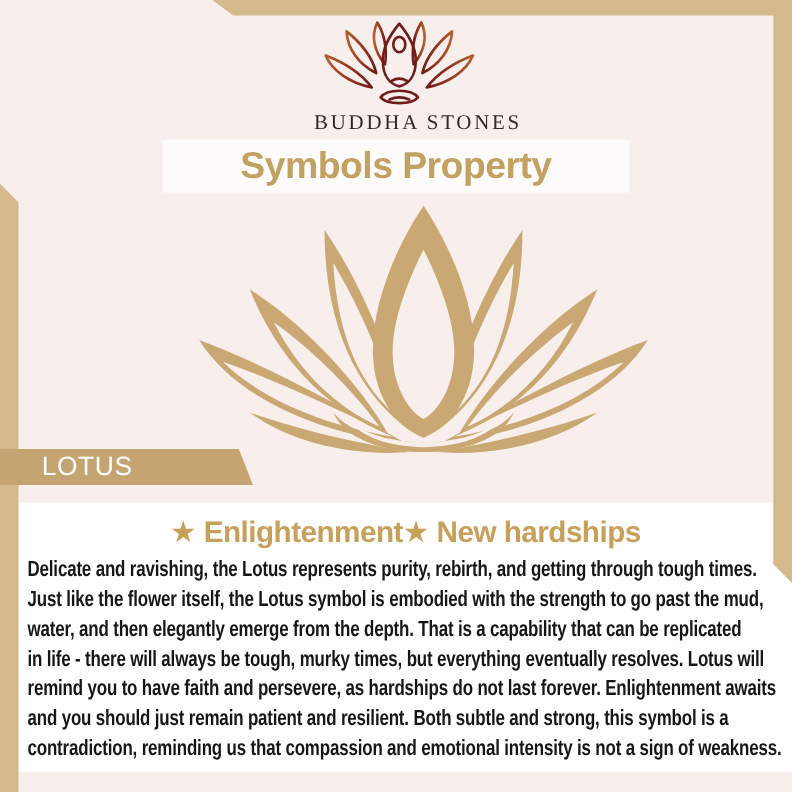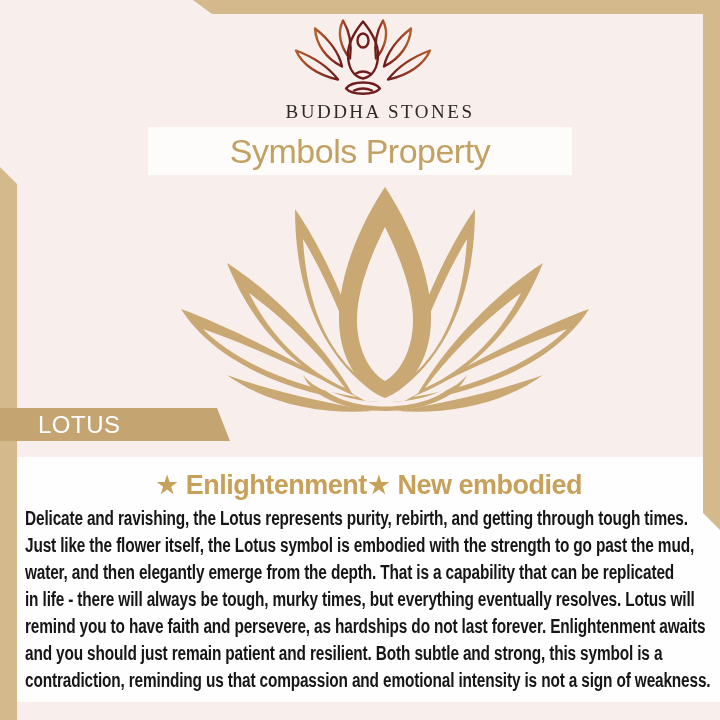--- a/index.html
+++ b/index.html
@@ -22,21 +22,21 @@
     position:absolute;left:0;top:101px;width:720px;text-align:center;z-index:2;
     font-family:"Liberation Serif","DejaVu Serif",serif;
     font-size:19px;letter-spacing:2.5px;color:#2f2a27;padding-left:20px;
   }
   
   .title-banner{
     position:absolute;left:148px;top:127px;width:424px;height:48px;z-index:2;
     background:#fdfcfa;text-align:center;
   }
   .title-banner .title{
-    line-height:48px;font-size:34px;font-weight:normal;letter-spacing:-0.5px;color:#c2a162;
+    line-height:48px;font-size:34px;font-weight:bold;letter-spacing:-0.5px;color:#c2a162;
   }
   
   .lotus-svg{position:absolute;left:175px;top:183px;width:420px;height:245px;z-index:1;}
   
   .section-banner{
     position:absolute;left:0;top:408px;width:230px;height:33px;z-index:4;
     background:#c4a572;
     clip-path:polygon(0 0,217px 0,230px 33px,0 33px);
   }
   .section-banner .label{
@@ -122,21 +122,21 @@
 
     <path fill="#c9a873" d="M128,192 C156,228 264,228 292,192 C272,240 148,240 128,192 Z"></path>
     <path fill="#f8efec" d="M142,198 C166,226 254,226 280,198 C258,232 162,232 142,198 Z"></path>
   </svg>
 
   <div class="section-banner">
     <span class="label">LOTUS SYMBOL</span>
   </div>
 
   <div class="content-box">
-    <div class="content-heading">★ Enlightenment★ New embodied</div>
+    <div class="content-heading">★ Enlightenment★ New hardships</div>
     <div class="paragraph">
       <div class="line">Delicate and ravishing, the Lotus represents purity, rebirth, and getting through tough times.</div>
       <div class="line">Just like the flower itself, the Lotus symbol is embodied with the strength to go past the mud,</div>
       <div class="line">water, and then elegantly emerge from the depth. That is a capability that can be replicated</div>
       <div class="line">in life - there will always be tough, murky times, but everything eventually resolves. Lotus will</div>
       <div class="line">remind you to have faith and persevere, as hardships do not last forever. Enlightenment awaits</div>
       <div class="line">and you should just remain patient and resilient. Both subtle and strong, this symbol is a</div>
       <div class="line">contradiction, reminding us that compassion and emotional intensity is not a sign of weakness.</div>
     </div>
   </div>

